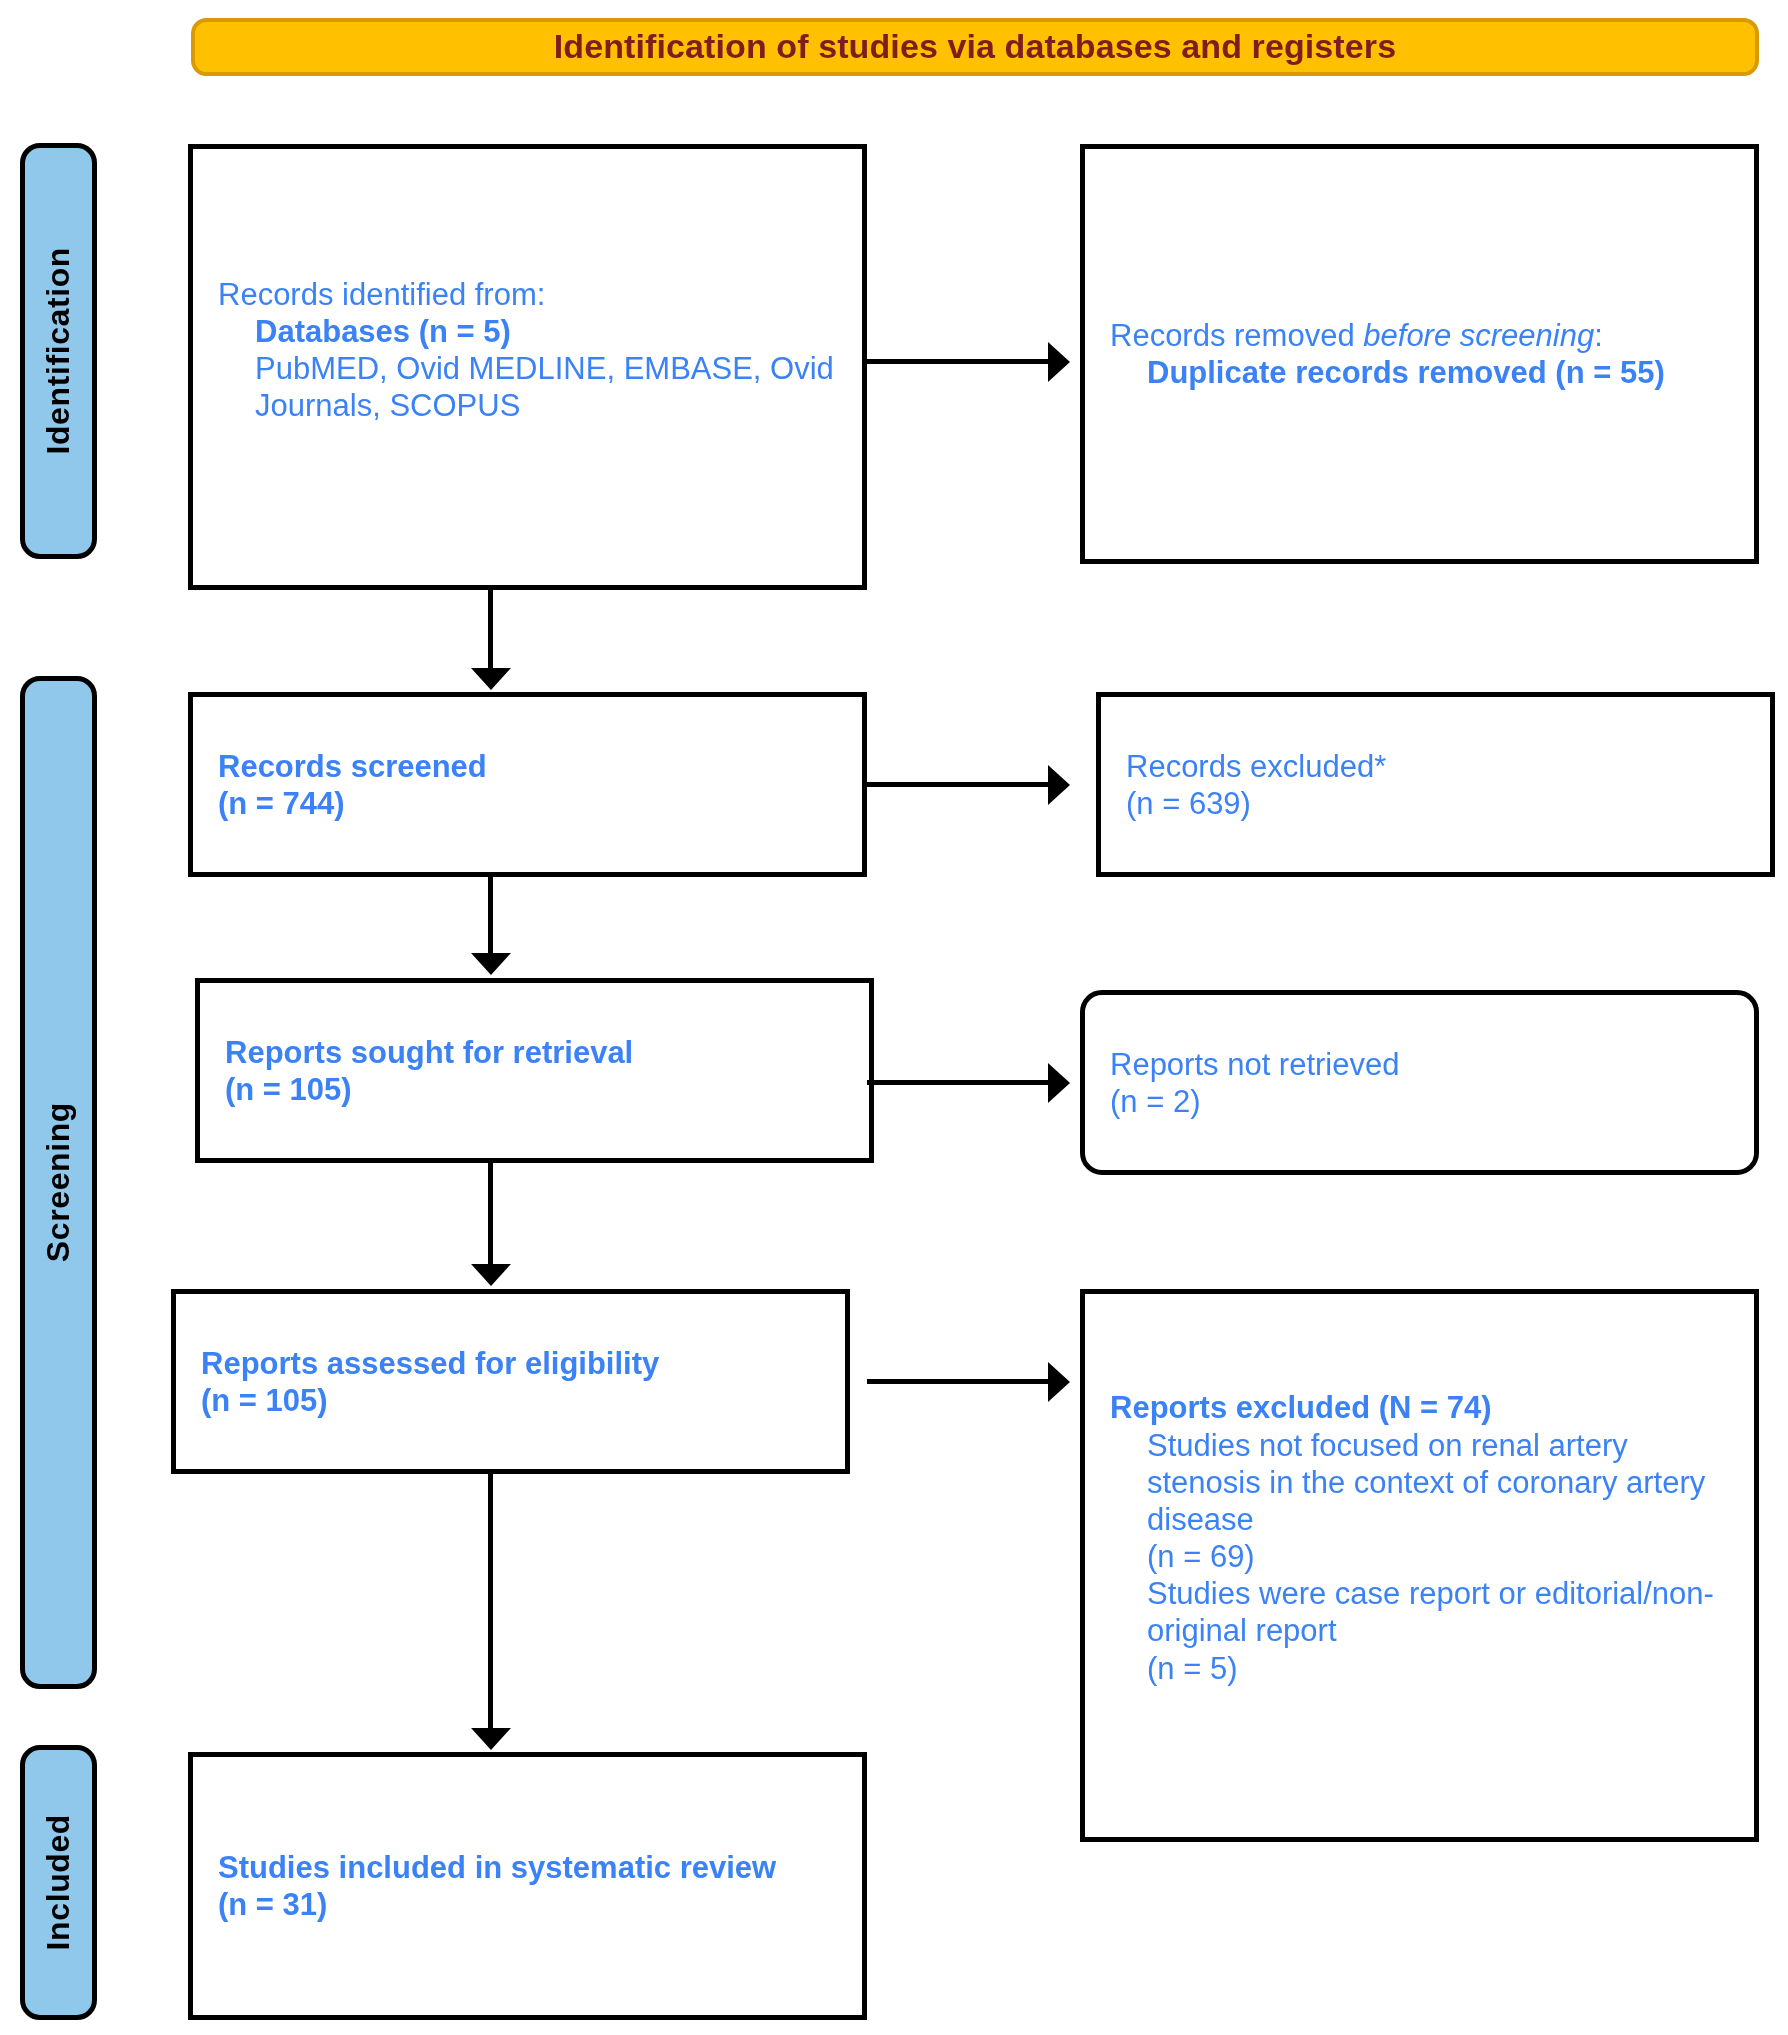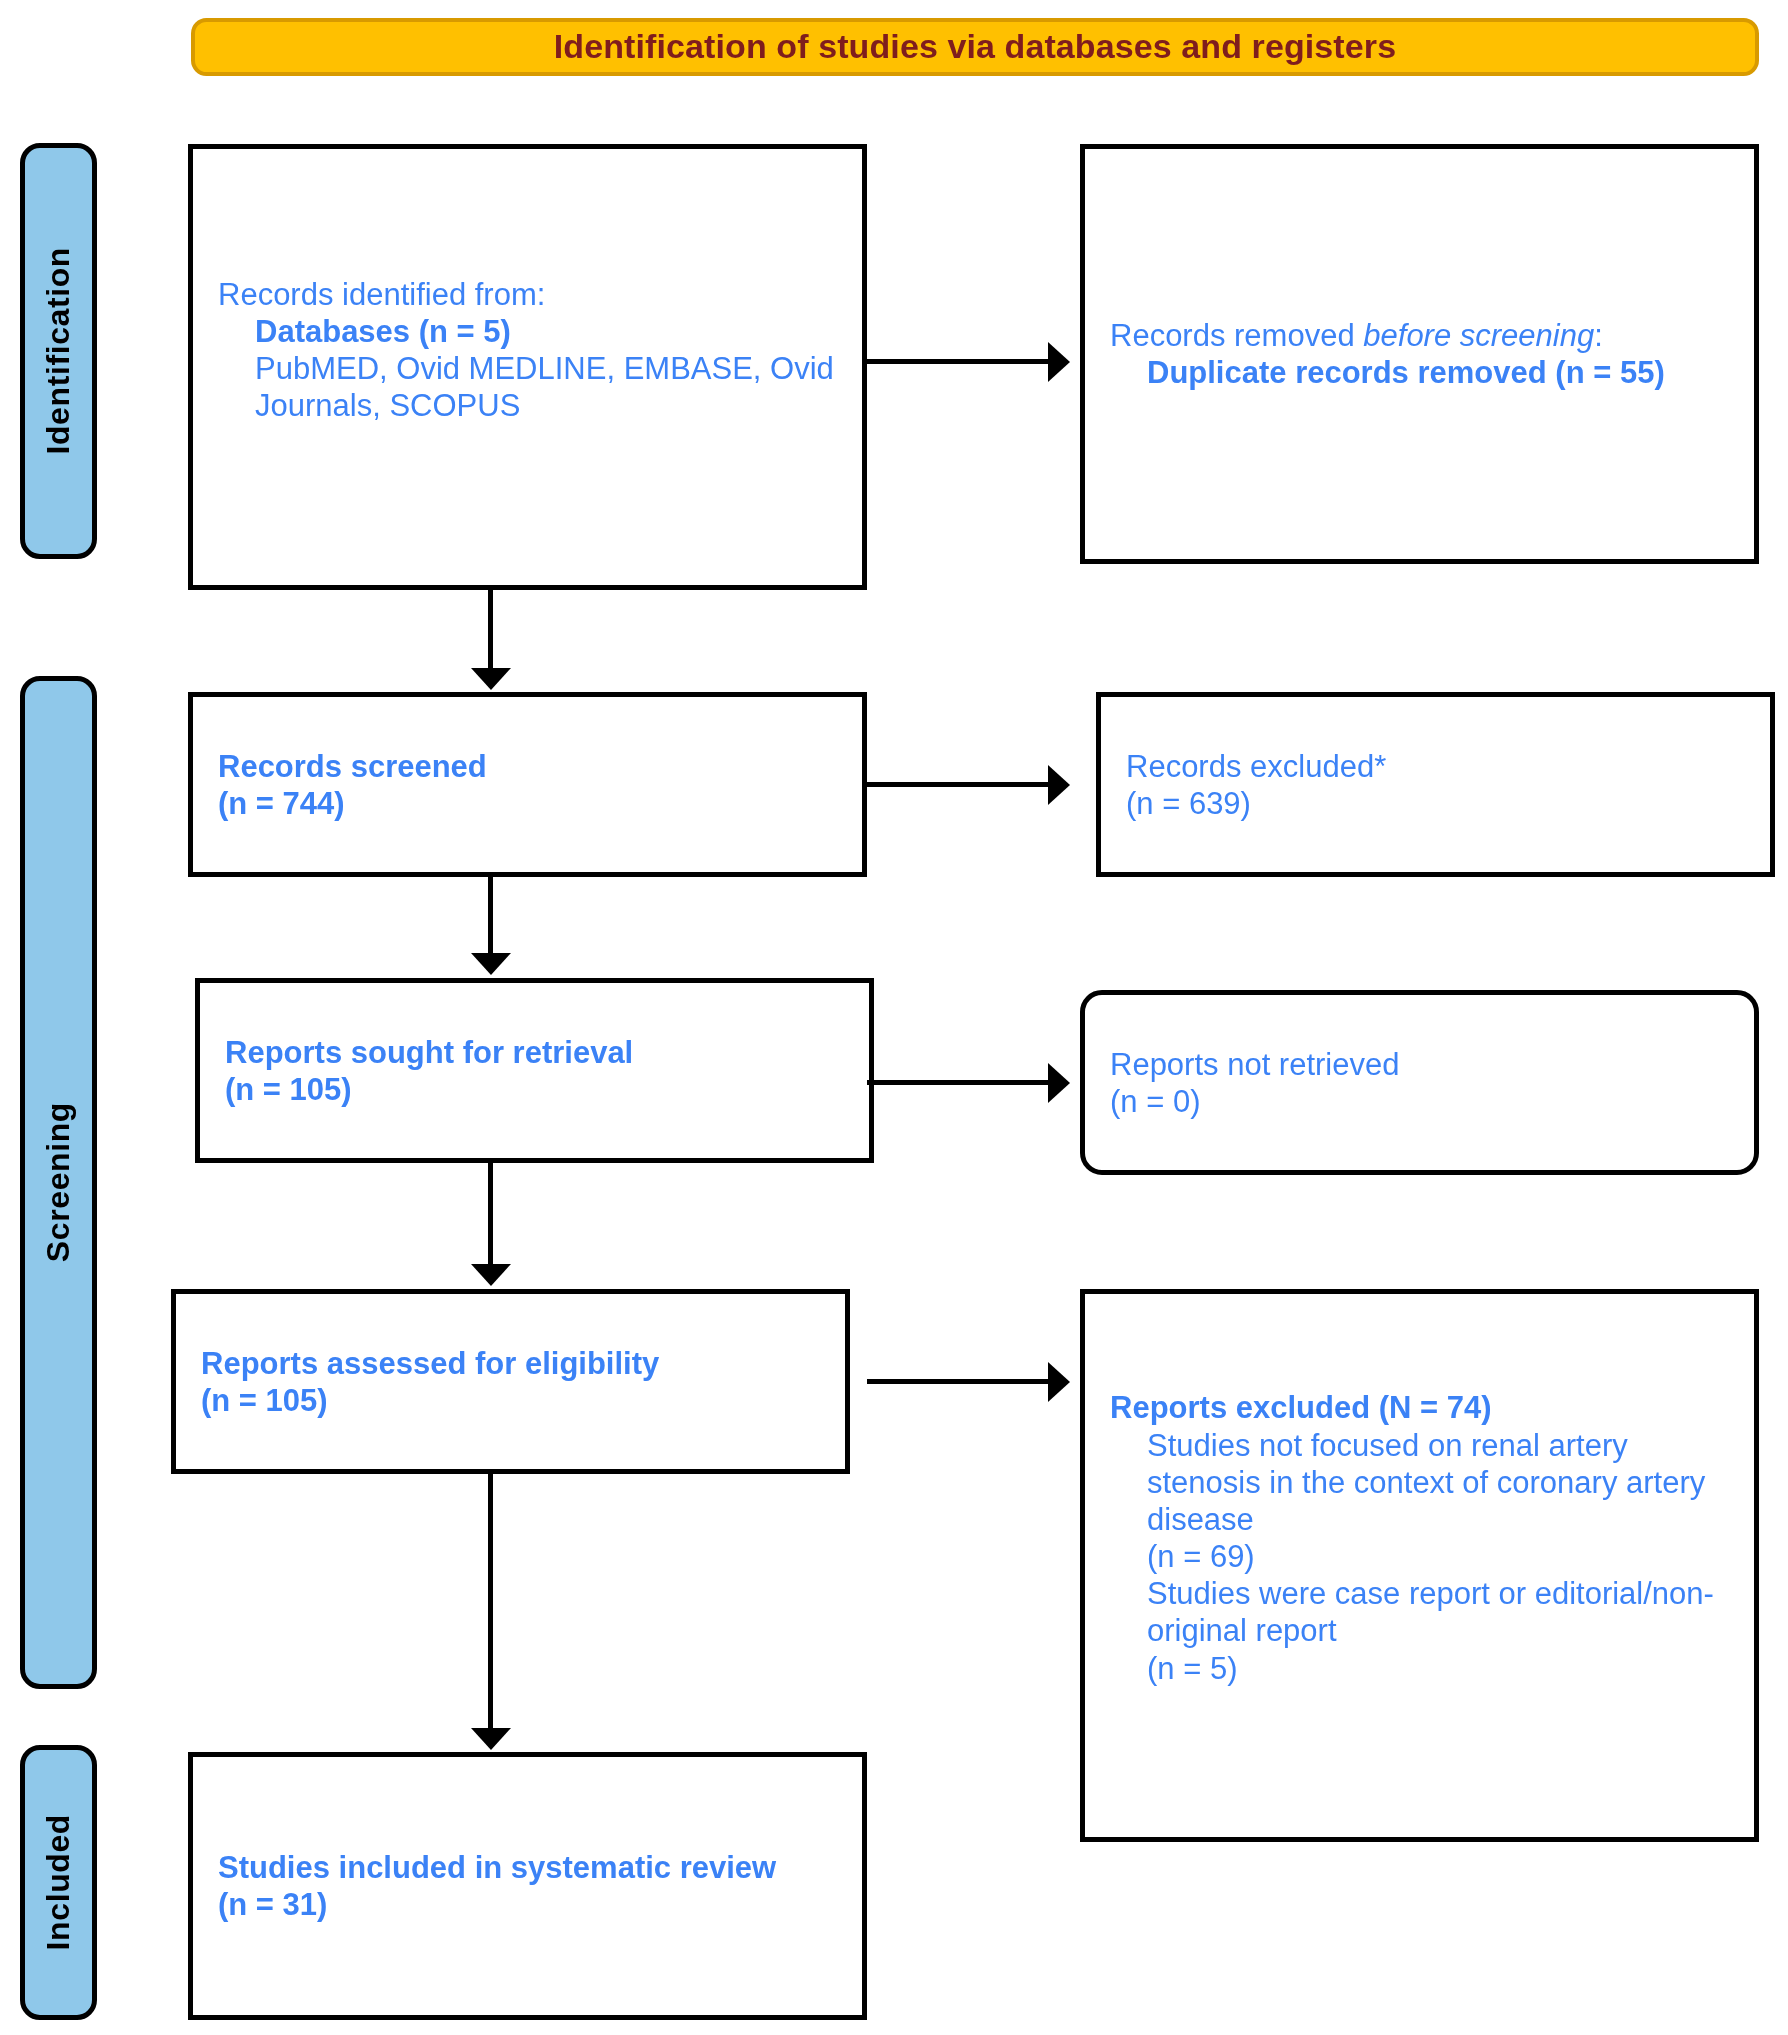--- a/index.html
+++ b/index.html
@@ -222,21 +222,21 @@
   <div class="fbox" id="box-excluded">
     <div class="inner">
       <p>Records excluded*</p>
       <p>(n = 639)</p>
     </div>
   </div>
 
   <div class="fbox" id="box-notretr">
     <div class="inner">
       <p>Reports not retrieved</p>
-      <p>(n = 0)</p>
+      <p>(n = 2)</p>
     </div>
   </div>
 
   <div class="fbox" id="box-repexcl">
     <div class="inner">
       <p class="b">Reports excluded (N = 74)</p>
       <p class="indent">Studies not focused on renal artery stenosis in the context of coronary artery disease</p>
       <p class="indent">(n = 69)</p>
       <p class="indent">Studies were case report or editorial/non-original report</p>
       <p class="indent">(n = 5)</p>

